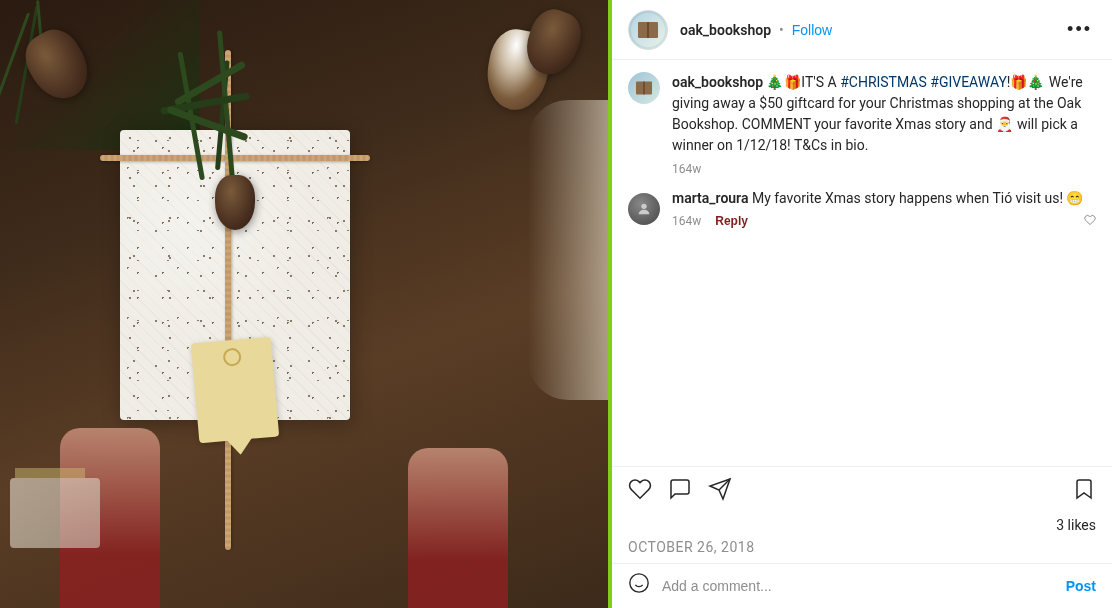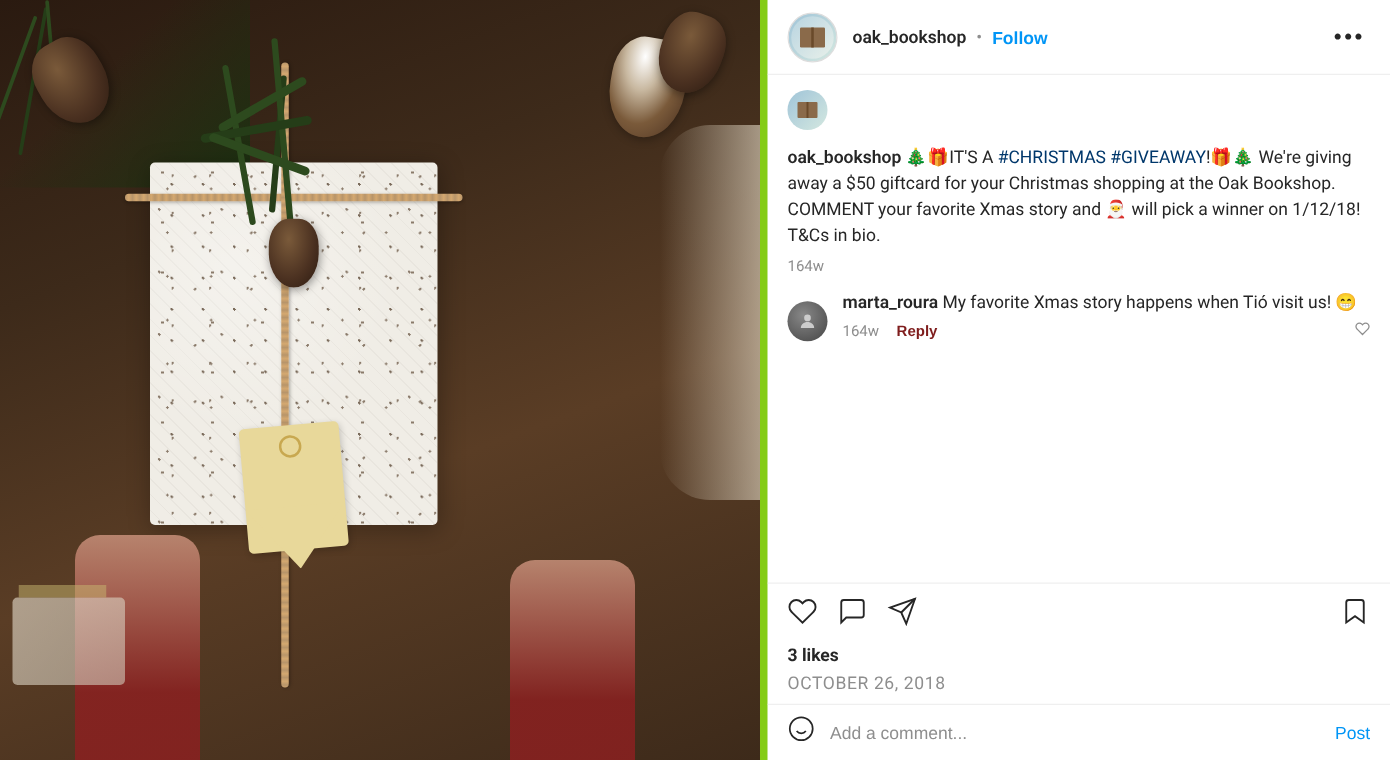--- a/index.html
+++ b/index.html
@@ -198,21 +198,21 @@
       transform: rotate(10deg);
       box-shadow: 1px 2px 8px rgba(0,0,0,0.3);
     }
 
     
     .right-panel {
       flex: 1;
       height: 608px;
       display: flex;
       flex-direction: column;
-      border-left: 6px solid #84cc16;
+      border-left: 4px solid #84cc16;
       overflow: hidden;
     }
 
     
     .post-header {
       display: flex;
       align-items: center;
       padding: 10px 16px;
       border-bottom: 1px solid #efefef;
       height: 60px;
@@ -285,21 +285,21 @@
       color: #262626;
     }
 
     .dot-separator {
       color: #8e8e8e;
       font-size: 14px;
     }
 
     .follow-btn {
       color: #0095f6;
-      font-weight: 700;
+      font-weight: 400;
       font-size: 14px;
       background: none;
       border: none;
       cursor: pointer;
     }
 
     .more-btn {
       background: none;
       border: none;
       cursor: pointer;
@@ -313,21 +313,20 @@
     .post-content {
       flex: 1;
       overflow-y: auto;
       padding: 12px 16px 0 16px;
     }
 
     .post-caption {
       display: flex;
       gap: 12px;
       margin-bottom: 12px;
-      flex-direction: column;
     }
 
     .comment-avatar {
       width: 32px;
       height: 32px;
       border-radius: 50%;
       background: linear-gradient(135deg, #a0c4d8 0%, #d4e8e0 100%);
       flex-shrink: 0;
       overflow: hidden;
       display: flex;
@@ -363,21 +362,21 @@
       font-size: 12px;
       color: #8e8e8e;
       margin-top: 6px;
     }
 
     
     .comment-row {
       display: flex;
       gap: 12px;
       margin-bottom: 8px;
-      align-items: flex-end;
+      align-items: center;
     }
 
     .comment-body {
       flex: 1;
     }
 
     .comment-text {
       font-size: 14px;
       color: #262626;
       line-height: 1.5;
@@ -441,23 +440,24 @@
       cursor: pointer;
       padding: 0;
       margin-left: auto;
       color: #262626;
       font-size: 22px;
       line-height: 1;
     }
 
     .likes-count {
       padding: 4px 16px;
-      font-weight: 700;
-      font-size: 14px;
-      color: #262626;
+      font-weight: 400;
+      font-size: 14px;
+      color: #262626;
+      text-align: right;
     }
 
     .post-date {
       padding: 2px 16px 8px;
       font-size: 14px;
       color: #8e8e8e;
       text-transform: uppercase;
       letter-spacing: 0.5px;
     }
 
@@ -488,21 +488,21 @@
 
     .comment-input::placeholder {
       color: #8e8e8e;
     }
 
     .post-btn {
       background: none;
       border: none;
       cursor: pointer;
       color: #0095f6;
-      font-weight: 400;
+      font-weight: 700;
       font-size: 14px;
       padding: 0;
     }
   </style>
 </head>
 <body>
 
 <div class="photo-panel">
   <div class="photo-bg">
 

